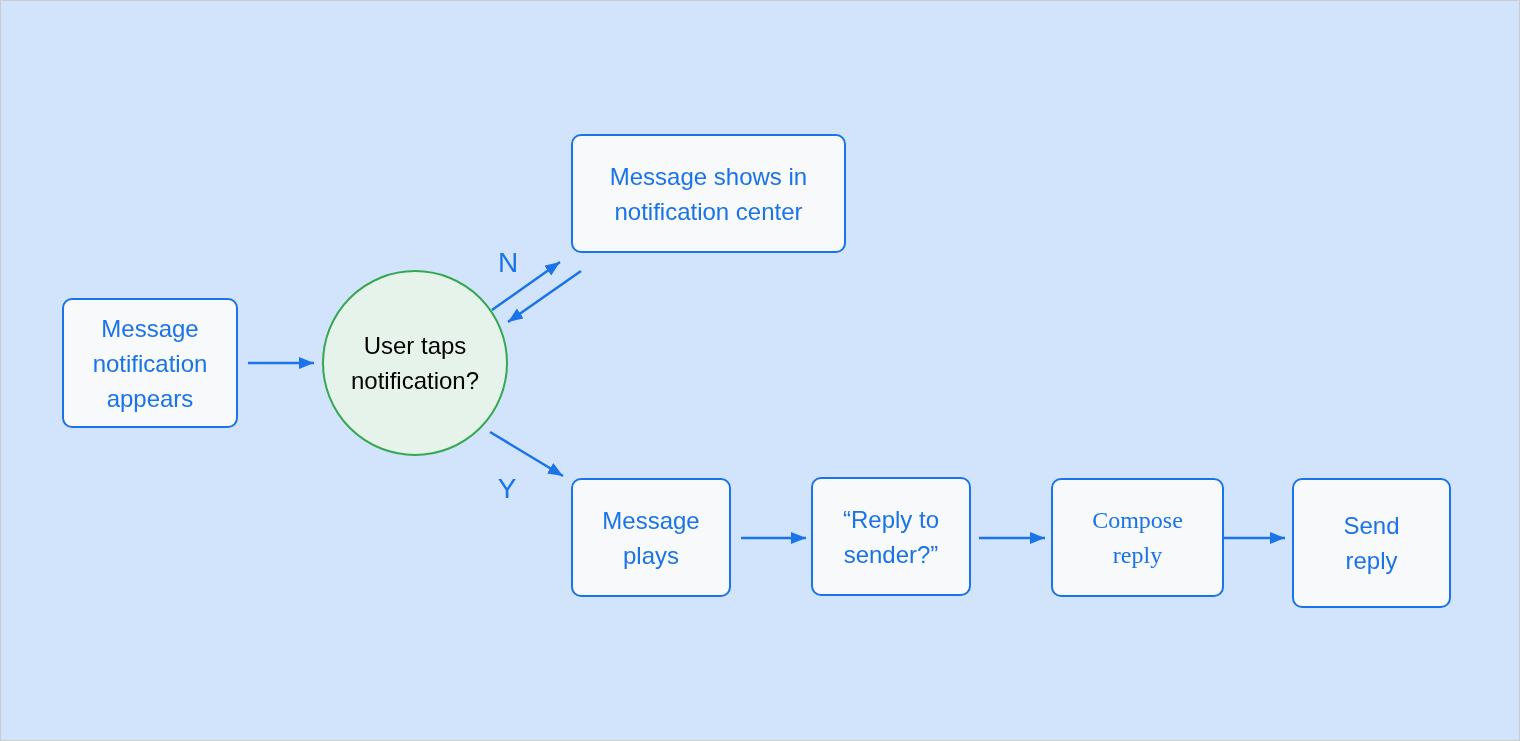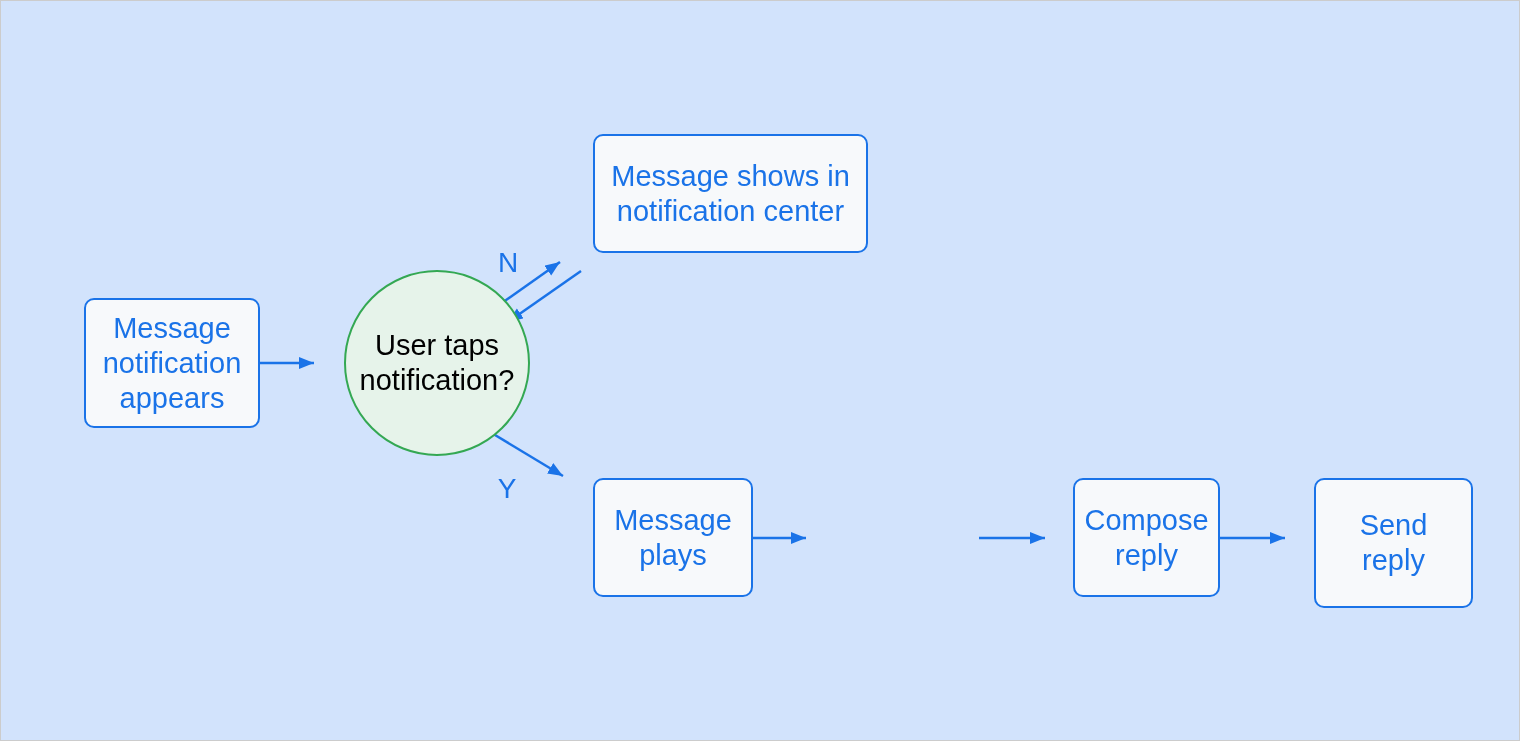--- a/index.html
+++ b/index.html
@@ -21,24 +21,23 @@
     width: 1520px;
     height: 741px;
   }
   .node {
     position: absolute;
     display: flex;
     align-items: center;
     justify-content: center;
     text-align: center;
     white-space: pre-line;
-    font-size: 29px;
+    font-size: 24px;
     line-height: 35px;
     color: #1a73e8;
-    margin-left: 22px;
   }
   .box {
     background: #f7f9fb;
     border: 2px solid #1a73e8;
     border-radius: 10px;
   }
   .circle {
     background: #e6f3ea;
     border: 2.5px solid #34a853;
     border-radius: 50%;
@@ -51,21 +50,21 @@
     font-size: 28px;
     line-height: 32px;
     color: #1a73e8;
   }
   
   #node-start        { left: 61px;   top: 297px; width: 176px; height: 130px; }
   #node-decision     { left: 321px;  top: 269px; width: 186px; height: 186px; }
   #node-notif-center { left: 570px;  top: 133px; width: 275px; height: 119px; }
   #node-plays        { left: 570px;  top: 477px; width: 160px; height: 119px; }
   #node-reply-prompt { left: 810px;  top: 476px; width: 160px; height: 119px; }
-  #node-compose      { left: 1050px; top: 477px; width: 147px; height: 119px; }
+  #node-compose      { left: 1050px; top: 477px; width: 173px; height: 119px; font-family: Liberation Serif, serif; }
   #node-send         { left: 1291px; top: 477px; width: 159px; height: 130px; text-align: center; }
   #label-no  { left: 493px; top: 246px; }
   #label-yes { left: 492px; top: 472px; }
 </style>
 </head>
 <body>
 
 <div class="canvas">
 
   <svg class="edges" viewBox="0 0 1520 741" xmlns="http://www.w3.org/2000/svg">
@@ -91,20 +90,22 @@
 
   <div class="node circle" id="node-decision">User taps
 notification?</div>
 
   <div class="node box" id="node-notif-center">Message shows in
 notification center</div>
 
   <div class="node box" id="node-plays">Message
 plays</div>
 
+  <div class="node box" id="node-reply-prompt">“Reply to
+sender?”</div>
 
   <div class="node box" id="node-compose">Compose
 reply</div>
 
   <div class="node box" id="node-send">Send
 reply</div>
 
   <div class="edge-label" id="label-no">N</div>
 
   <div class="edge-label" id="label-yes">Y</div>

